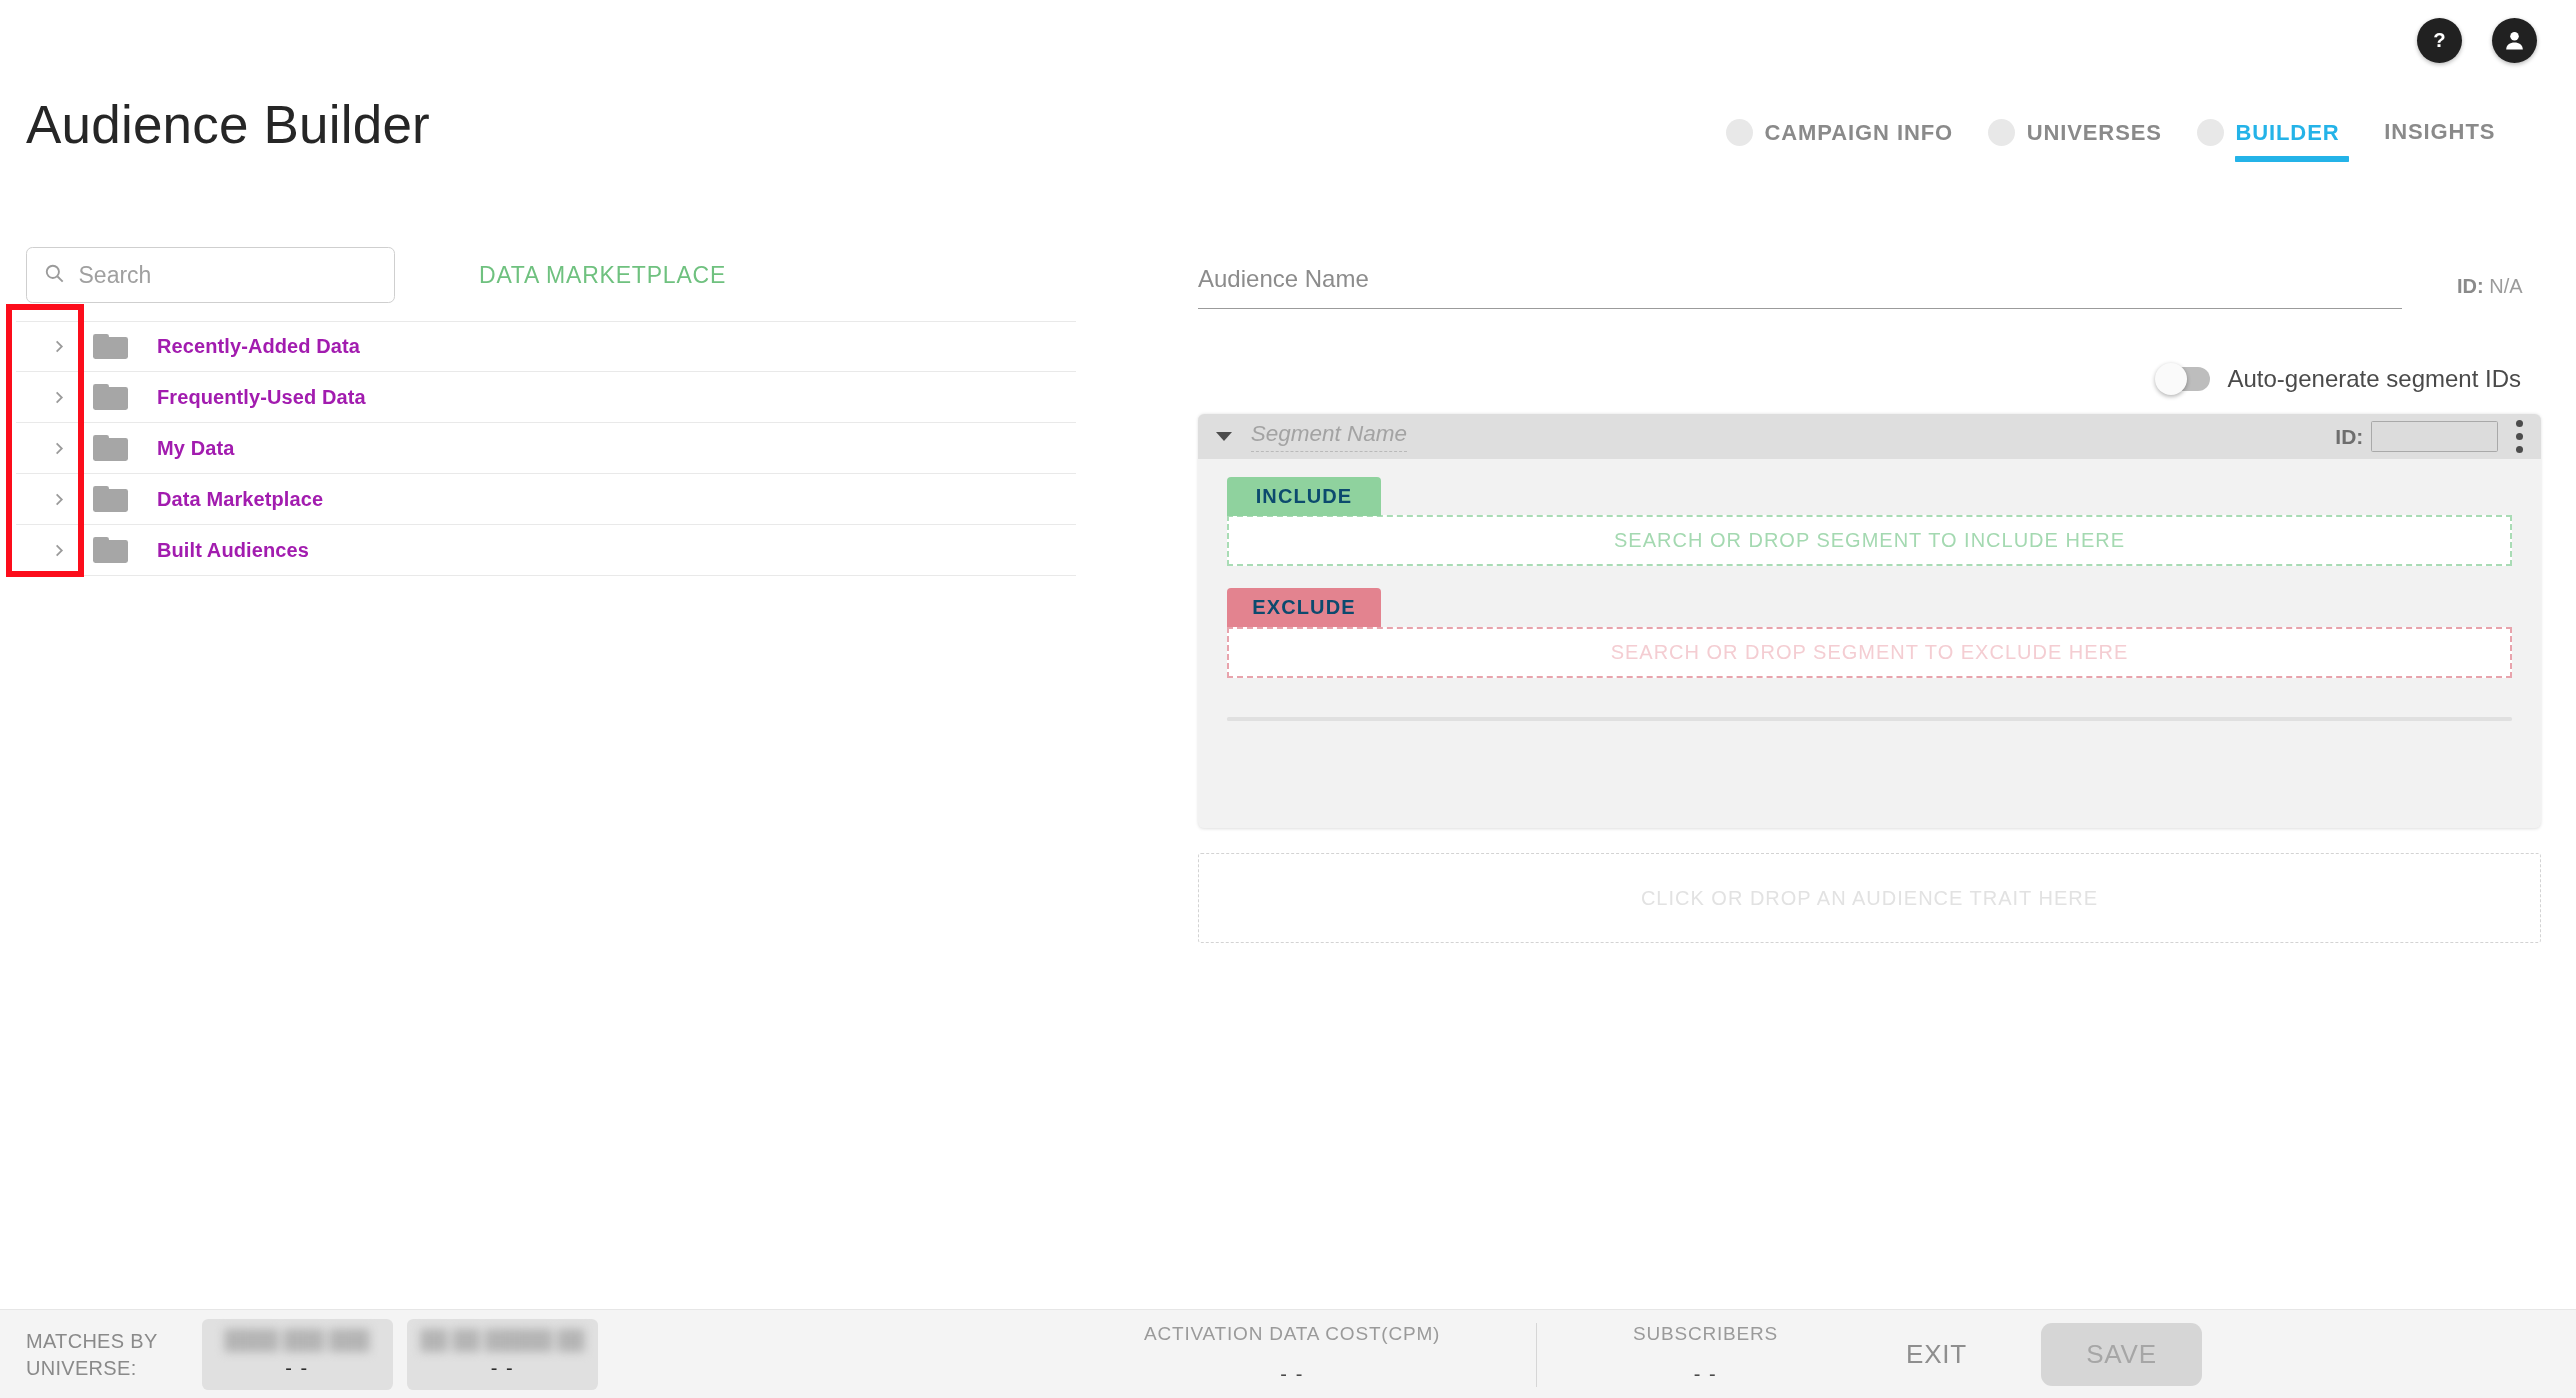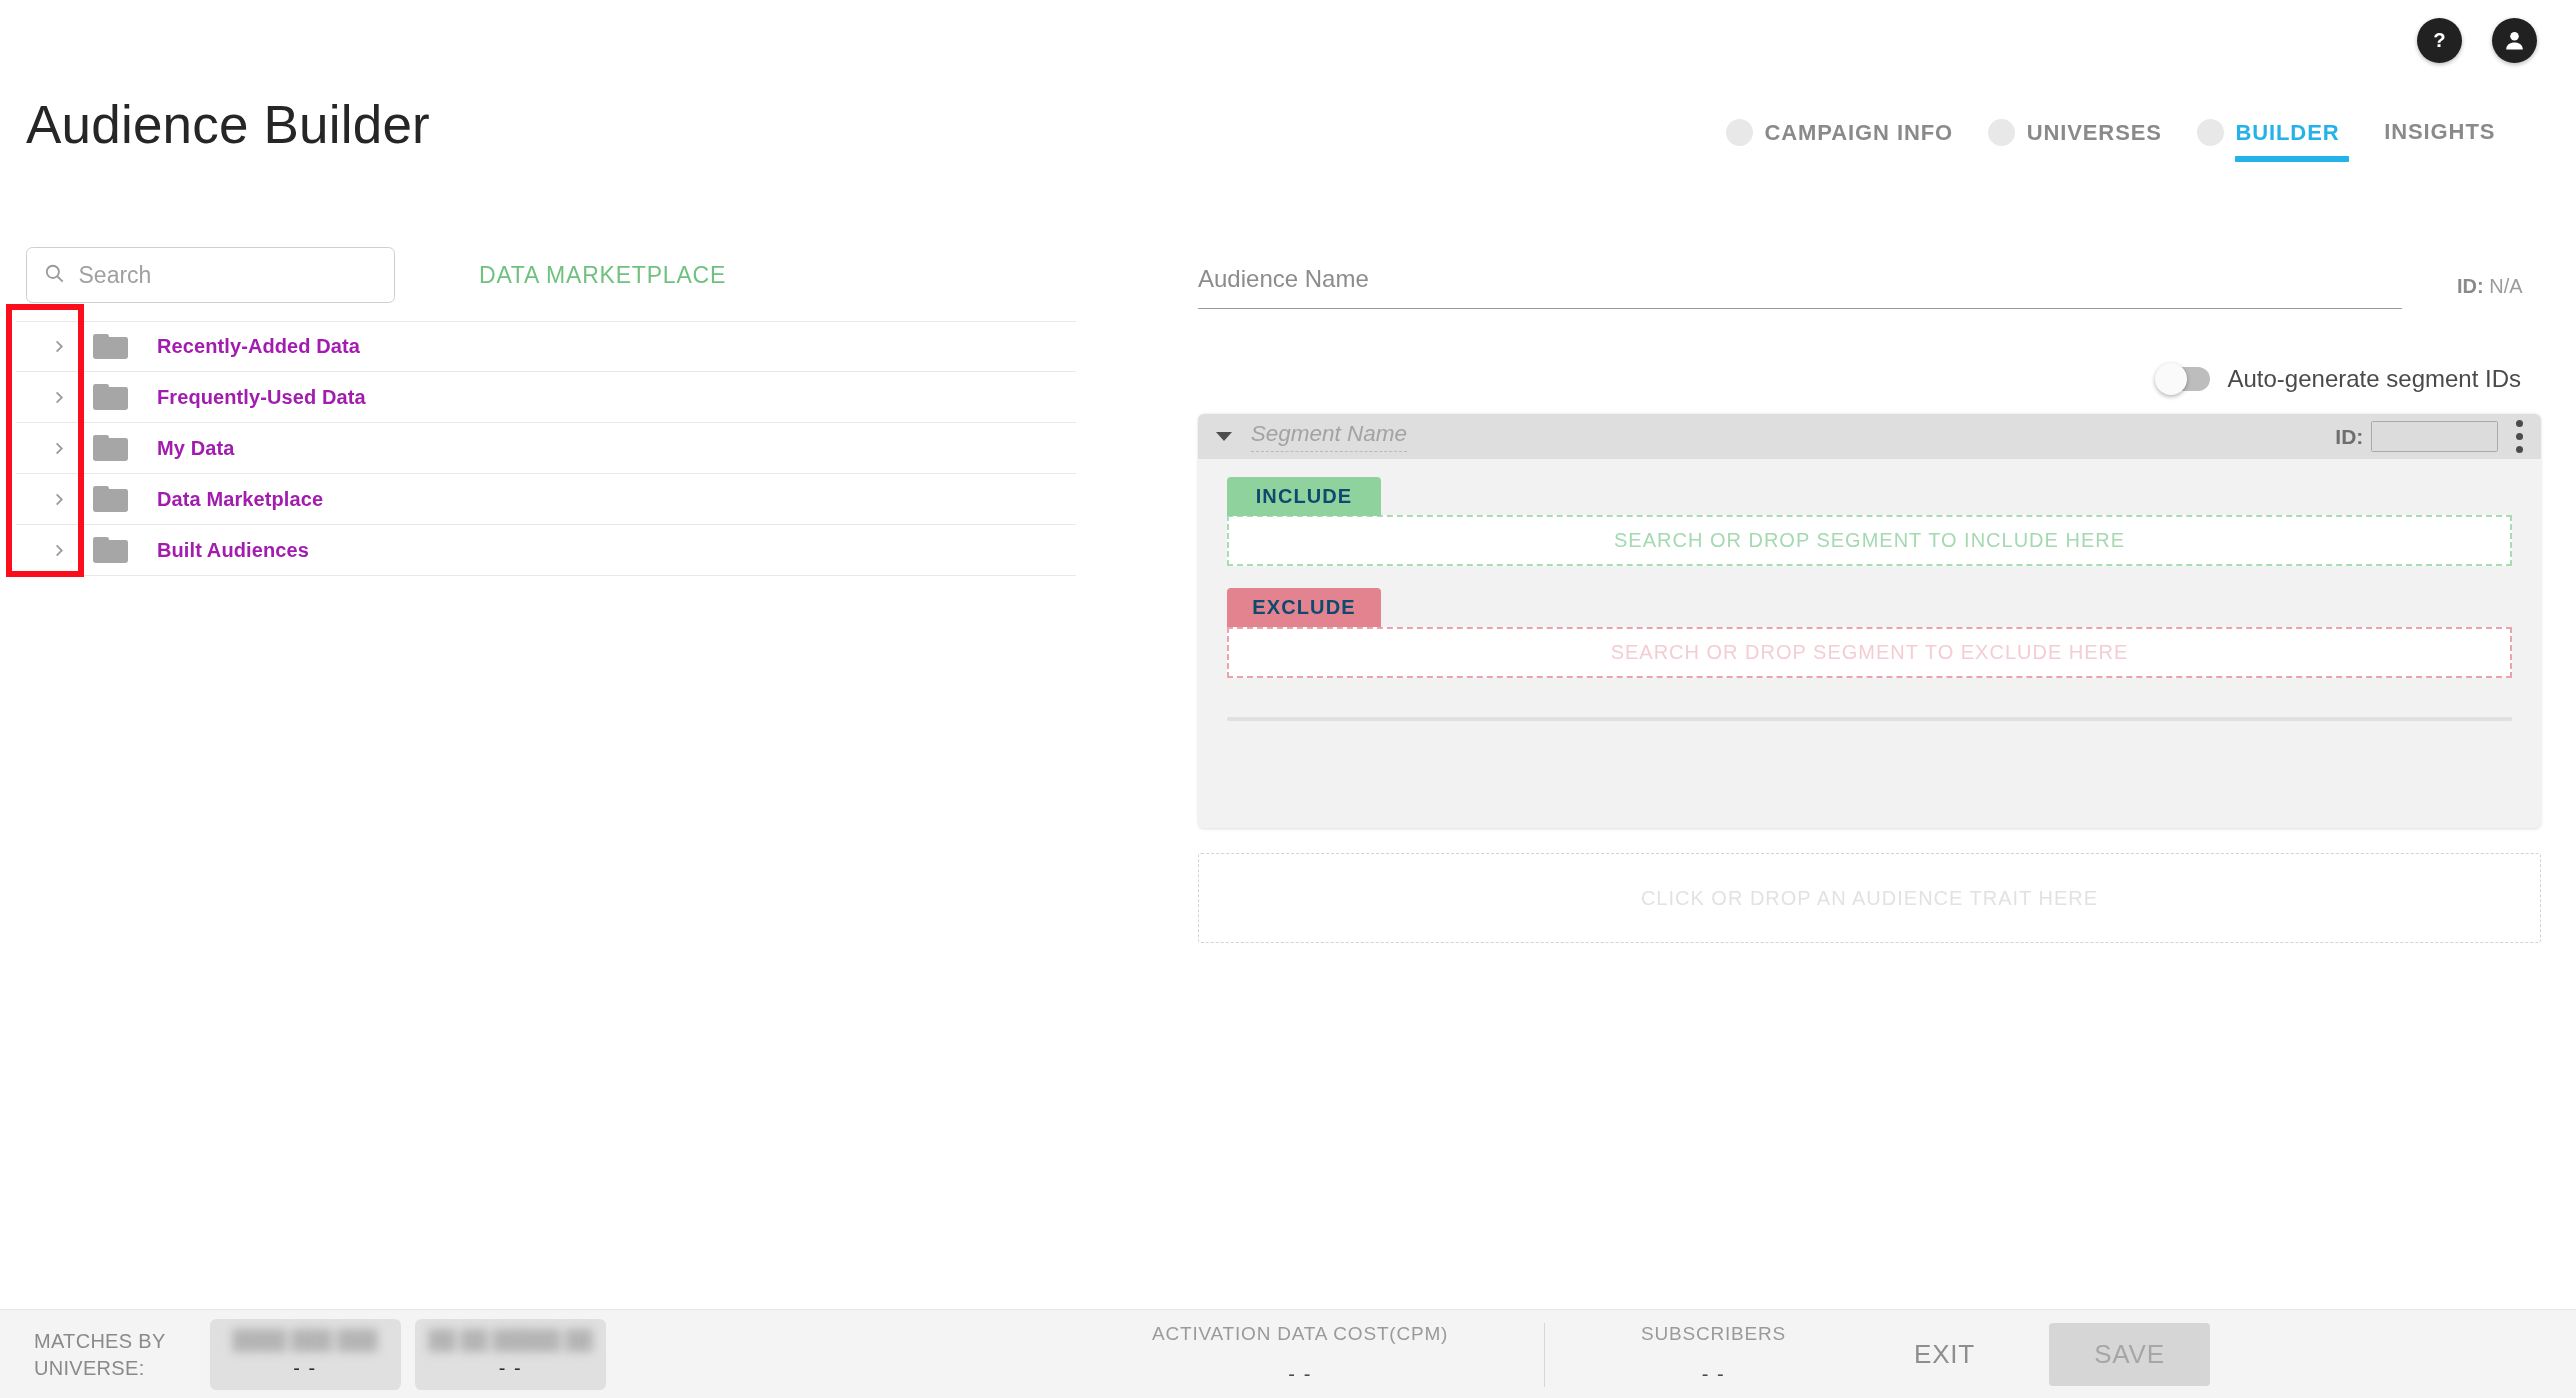--- a/index.html
+++ b/index.html
@@ -192,21 +192,21 @@
   }
 
   
   .bottombar {
     position:absolute; left:0; bottom:0; width:2576px; height:90px;
     background:#f4f4f4; border-top:0.8px solid #e6e6e6;
     display:flex; align-items:center;
   }
   .matches-label {
     font-size:20px; color:#8a8a8a; line-height:1.35; width:161px;
-    margin-left:34px; letter-spacing:0.3px;
+    margin-left:26px; letter-spacing:0.3px;
   }
   .uni-card {
     width:191px; height:71px; background:#e0e0e0; border-radius:6.4px;
     margin-left:14.5px; display:flex; flex-direction:column;
     align-items:center; justify-content:center; gap:6.4px; cursor:pointer;
   }
   .uni-card .uni-title {
     font-size:19px; color:#b4b4b4; filter:blur(4.8px);
     white-space:nowrap; font-weight:700;
   }
@@ -216,21 +216,21 @@
   .metric .m-label {
     font-size:19px; color:#9a9a9a; letter-spacing:0.8px; white-space:nowrap;
   }
   .metric .m-val { font-size:20px; color:#4a4a4a; margin-top:17.7px; letter-spacing:1.6px; }
   .vdiv { width:0.8px; height:64px; background:#d6d6d6; }
 
   .exit-btn {
     font-size:26px; color:#8e8e8e; letter-spacing:0.8px; cursor:pointer;
   }
   .save-btn {
-    width:161px; height:63px; background:#d6d6d6; border-radius:4px;
+    width:161px; height:63px; background:#d6d6d6; border-radius:11px;
     display:flex; align-items:center; justify-content:center;
     font-size:26px; color:#a6a6a6; letter-spacing:0.8px; cursor:pointer;
   }
 </style>
 </head>
 <body>
 
 <div class="page">
 
   <div class="topicons">

